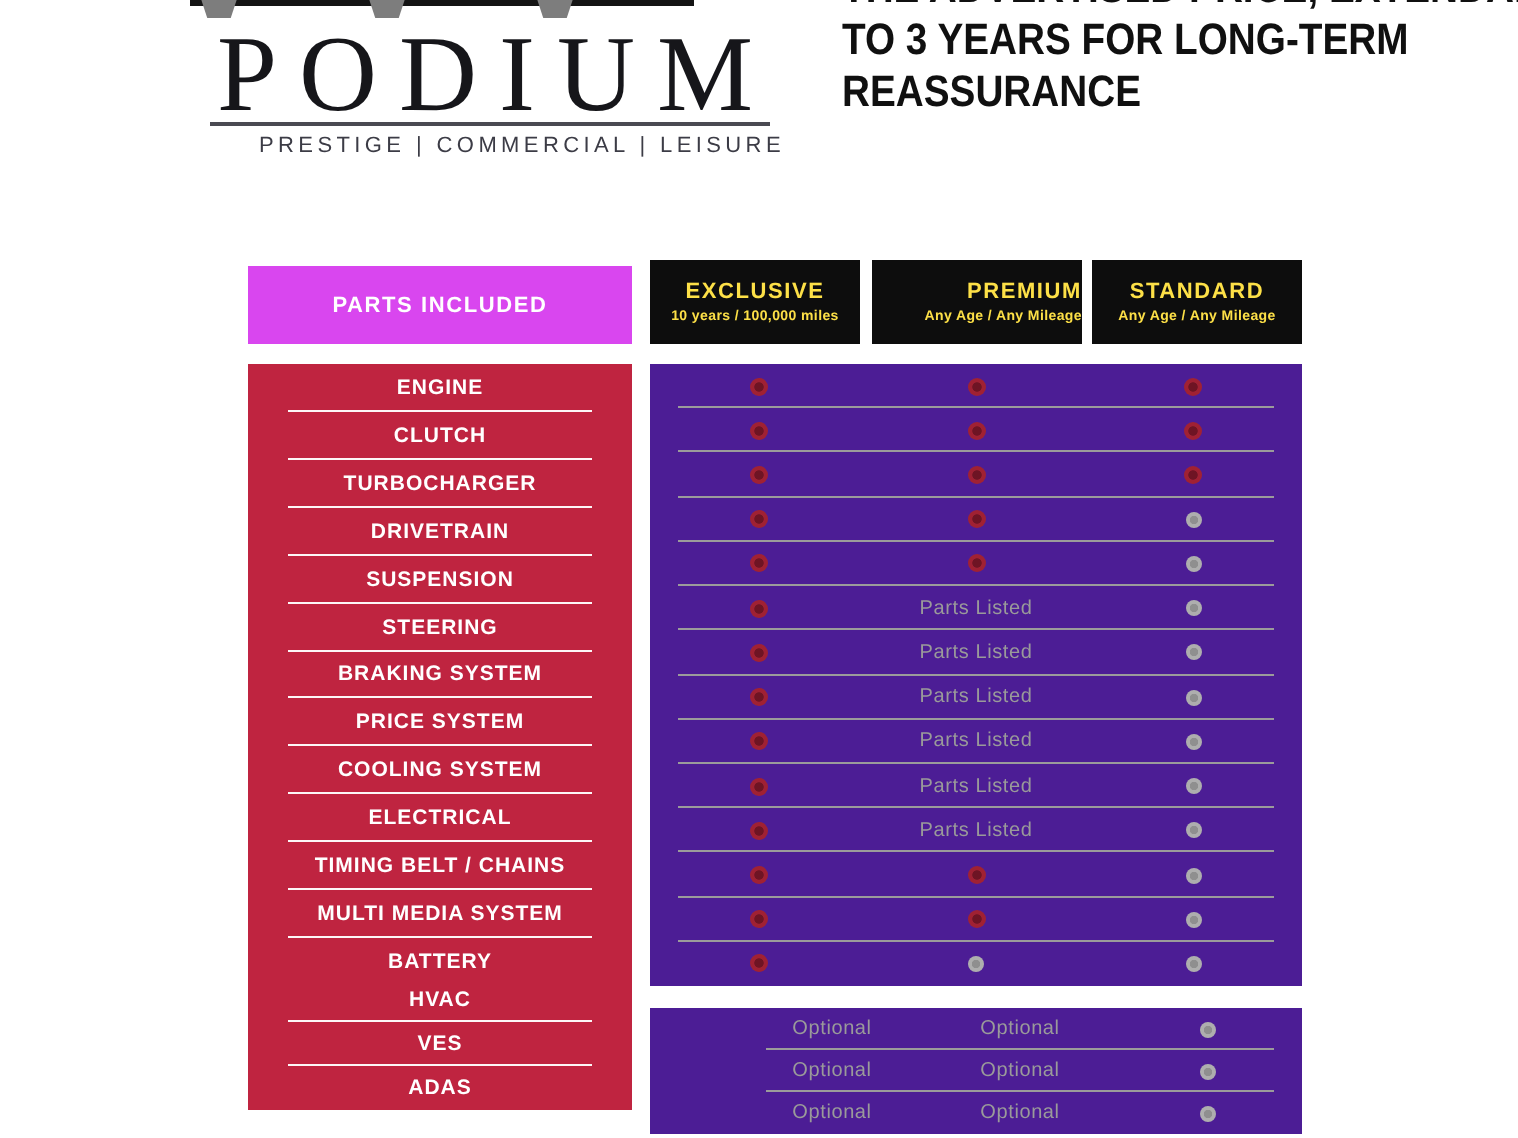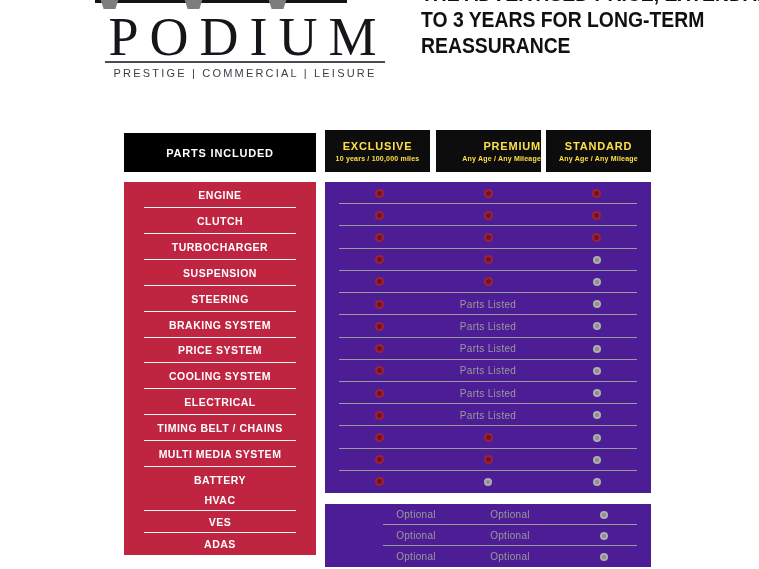--- a/index.html
+++ b/index.html
@@ -10,31 +10,31 @@
   
   .logo { position:absolute; left:95px; top:0; width:295px; }
   .logo-frag-bar { position:absolute; left:0; top:0; width:252px; height:3px; background:#141414; }
   .logo-frag-trap { position:absolute; top:0; width:21px; height:9px; background:#7d7d7d;
                     clip-path:polygon(8% 0,92% 0,78% 100%,22% 100%); }
   .trap-a { left:4px; } .trap-b { left:88px; } .trap-c { left:172px; }
   .logo-word { position:absolute; left:0; top:6px; width:295px; text-align:center;
                font-family:"Liberation Serif", serif; font-size:54px; font-weight:400;
                letter-spacing:11px; color:#16161a; white-space:nowrap; text-indent:11px; }
   .logo-rule { position:absolute; left:10px; top:61px; width:280px; height:2px; background:#4a4a52; }
-  .logo-tagline { position:absolute; left:0; top:67px; width:300px; text-align:center;
+  .logo-tagline { position:absolute; left:16px; top:67px; width:300px; text-align:center;
                   font-size:11px; letter-spacing:2.2px; color:#3c3c46; white-space:nowrap; }
 
   
   .headline { position:absolute; left:421px; top:-19px; width:345px;
               font-weight:800; font-size:22px; line-height:26px; color:#101010;
               transform:scaleX(0.88); transform-origin:left top; white-space:nowrap; }
 
   
   .parts-header { position:absolute; left:124px; top:133px; width:192px; height:39px;
-                  background:#000000; color:#fff; font-weight:700; font-size:11px;
+                  background:#d946ef; color:#fff; font-weight:700; font-size:11px;
                   letter-spacing:0.8px; display:flex; align-items:center; justify-content:center; }
   .plan-box { position:absolute; top:130px; width:105px; height:42px; background:#0d0d0d;
               color:#fde047; display:flex; flex-direction:column; align-items:center; justify-content:center; gap:3px; }
   .plan-box .plan-name { font-weight:700; font-size:11px; letter-spacing:0.8px; }
   .plan-box .plan-sub { font-weight:700; font-size:7px; letter-spacing:0.2px; }
   .plan-0 { left:325px; } .plan-1 { left:436px;align-items:flex-end; } .plan-2 { left:546px; }
 
   
   .red-col { position:absolute; left:124px; width:192px; background:#bf2440;
              display:flex; flex-direction:column; }
@@ -92,20 +92,21 @@
   </div>
   <div class="plan-box plan-2">
     <div class="plan-name">STANDARD</div>
     <div class="plan-sub">Any Age / Any Mileage</div>
   </div>
 
   <div class="red-col red-main" id="red-main">
       <div class="red-row">ENGINE</div>
       <div class="red-row">CLUTCH</div>
       <div class="red-row">TURBOCHARGER</div>
+      <div class="red-row">DRIVETRAIN</div>
       <div class="red-row">SUSPENSION</div>
       <div class="red-row">STEERING</div>
       <div class="red-row">BRAKING SYSTEM</div>
       <div class="red-row">PRICE SYSTEM</div>
       <div class="red-row">COOLING SYSTEM</div>
       <div class="red-row">ELECTRICAL</div>
       <div class="red-row">TIMING BELT / CHAINS</div>
       <div class="red-row">MULTI MEDIA SYSTEM</div>
       <div class="red-row">BATTERY</div>
     </div>

